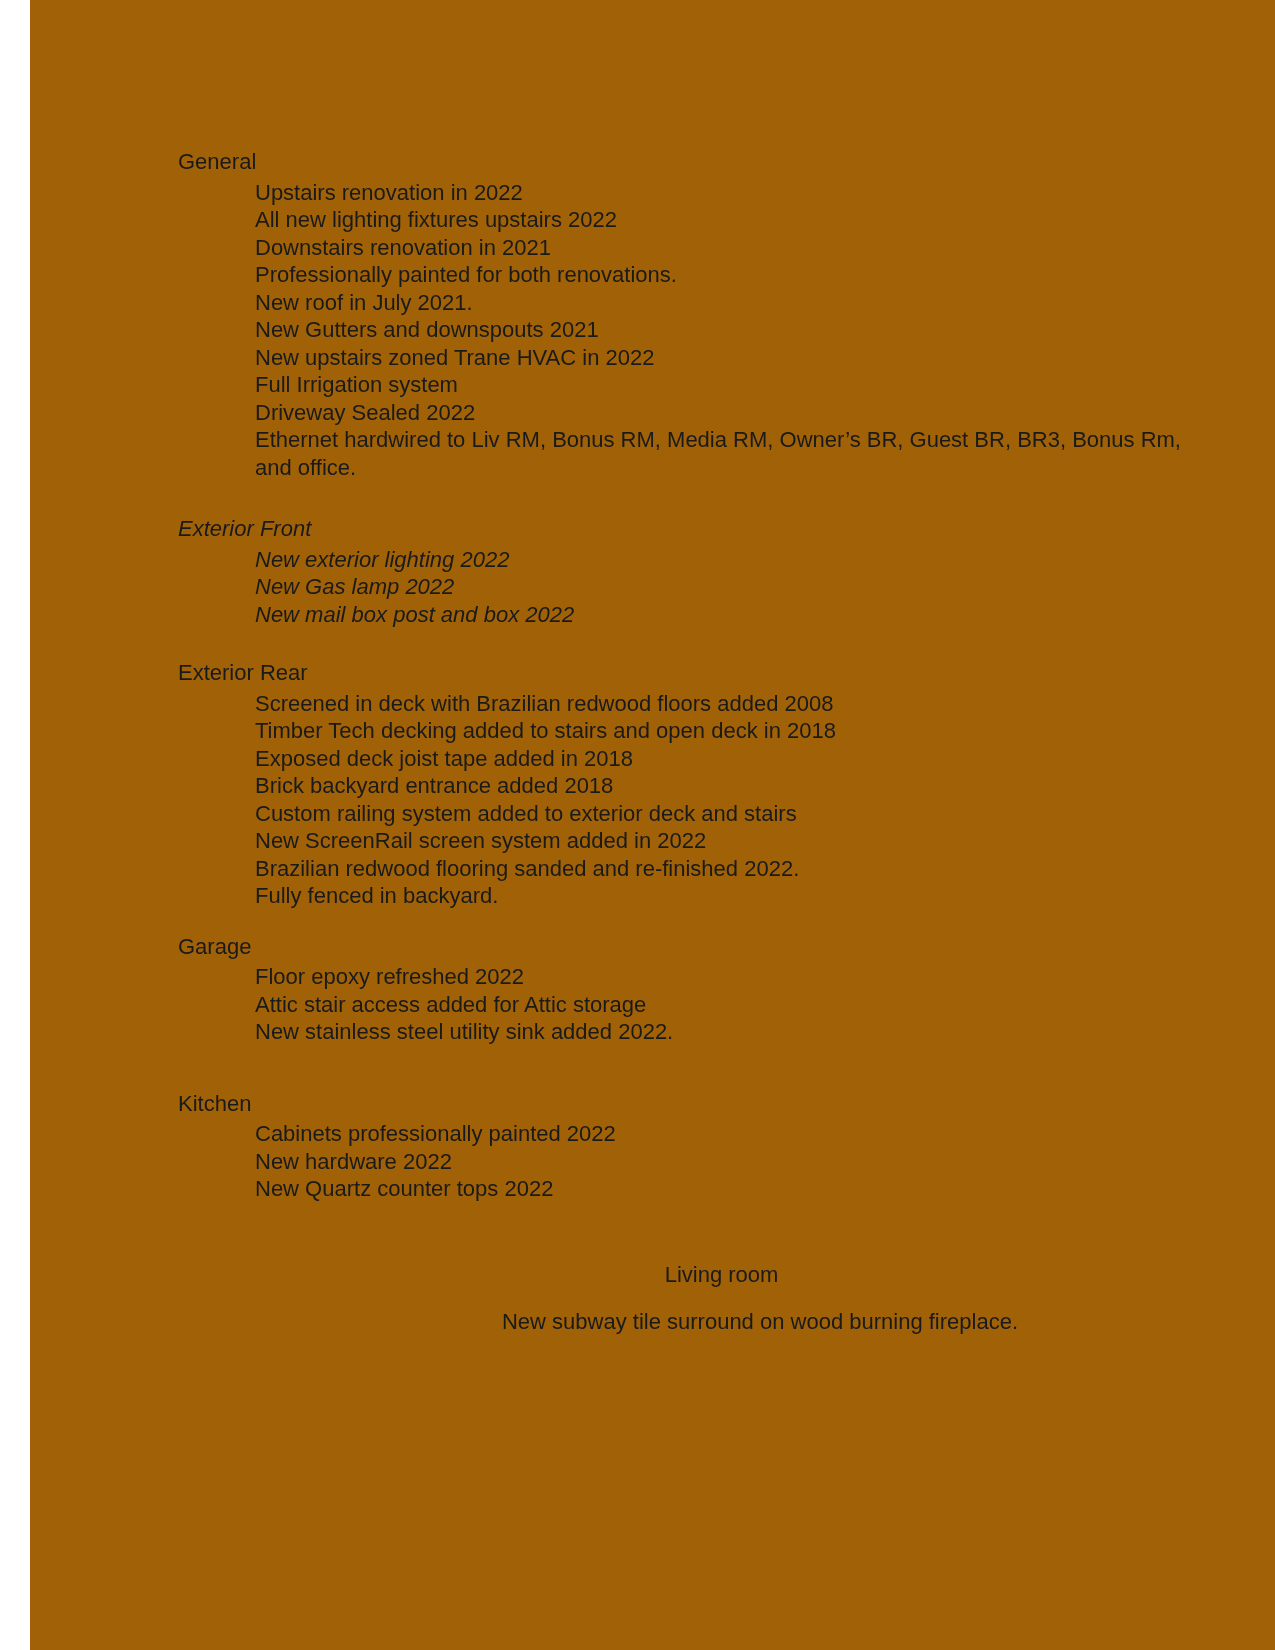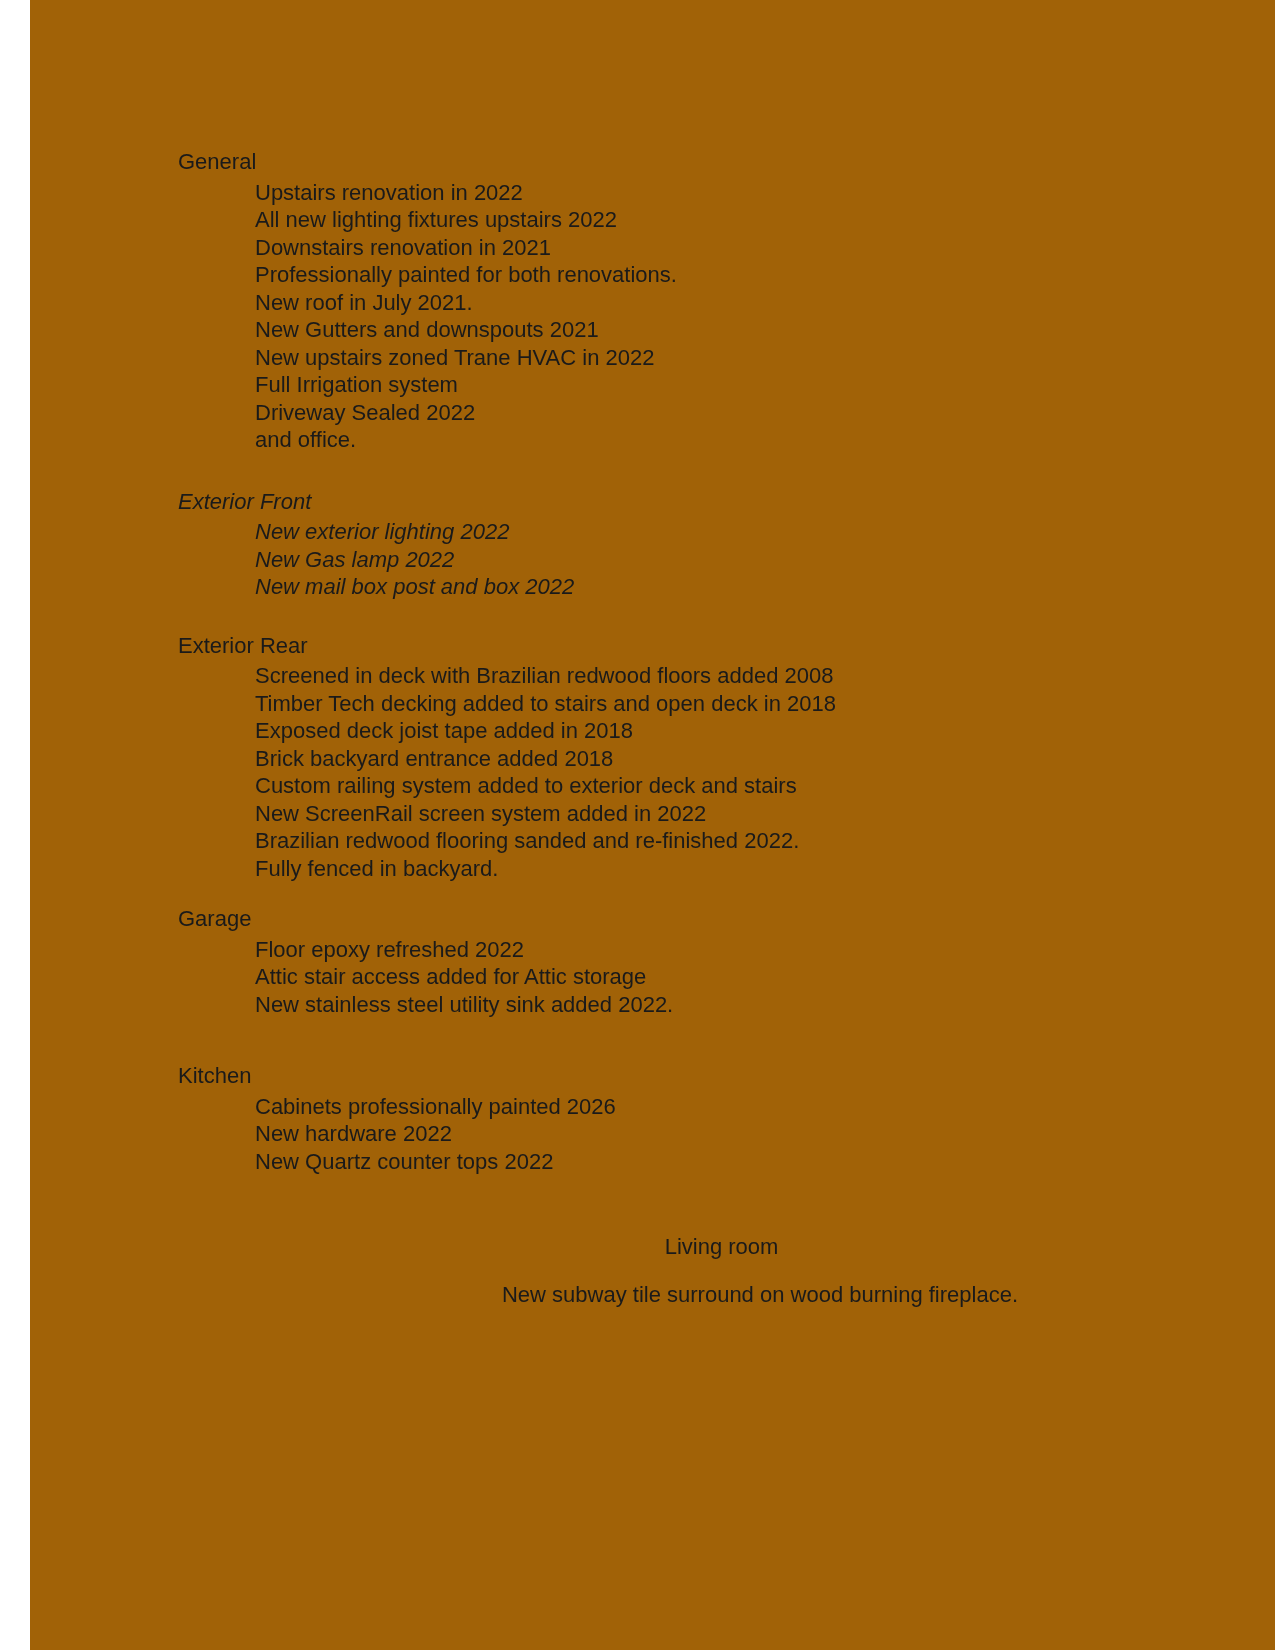--- a/index.html
+++ b/index.html
@@ -59,20 +59,21 @@
         <div class="item">
           <div>New upstairs zoned Trane HVAC in 2022</div>
         </div>
         <div class="item">
           <div>Full Irrigation system</div>
         </div>
         <div class="item">
           <div>Driveway Sealed 2022</div>
         </div>
         <div class="item">
+          <div>Ethernet hardwired to Liv RM, Bonus RM, Media RM, Owner’s BR, Guest BR, BR3, Bonus Rm,</div>
           <div>and office.</div>
         </div>
       </div>
       <div class="section" style="margin-bottom: 31px; font-style: italic;">
         <div class="heading" style="margin-bottom: 3px;">Exterior Front</div>
         <div class="item">
           <div>New exterior lighting 2022</div>
         </div>
         <div class="item">
           <div>New Gas lamp 2022</div>
@@ -116,21 +117,21 @@
         <div class="item">
           <div>Attic stair access added for Attic storage</div>
         </div>
         <div class="item">
           <div>New stainless steel utility sink added 2022.</div>
         </div>
       </div>
       <div class="section" style="margin-bottom: 58px;">
         <div class="heading" style="margin-bottom: 3px;">Kitchen</div>
         <div class="item">
-          <div>Cabinets professionally painted 2026</div>
+          <div>Cabinets professionally painted 2022</div>
         </div>
         <div class="item">
           <div>New hardware 2022</div>
         </div>
         <div class="item">
           <div>New Quartz counter tops 2022</div>
         </div>
       </div>
       <div class="section" style="margin-bottom: 0px; text-align: center;">
         <div class="heading" style="margin-bottom: 20px;">Living room</div>

